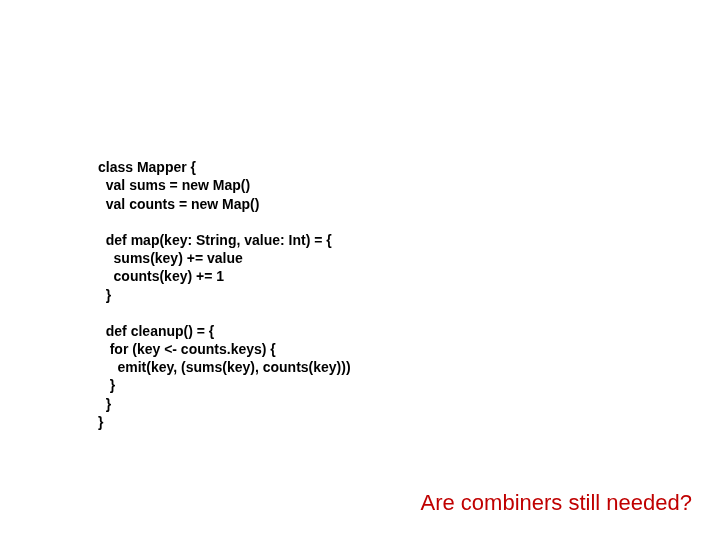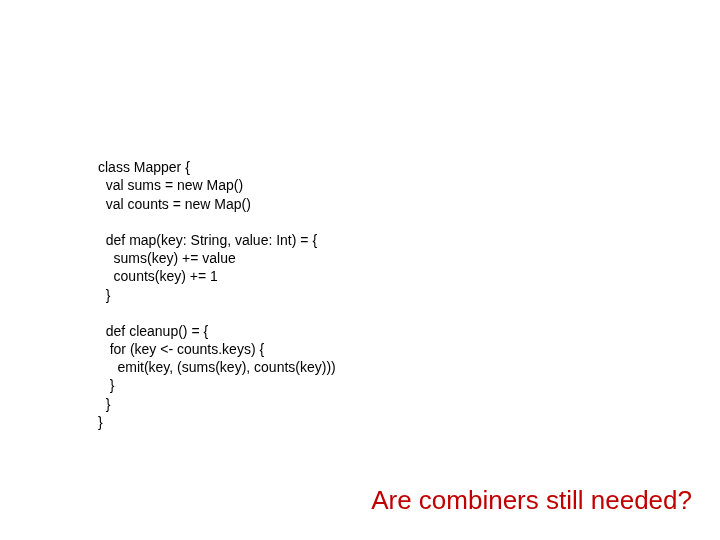--- a/index.html
+++ b/index.html
@@ -28,27 +28,28 @@
     font-weight: 400;
   }
   .code {
     position: absolute;
     top: 140px;
     left: 98px;
     font-size: 14px;
     line-height: 1.3;
     font-family: Arial, Helvetica, sans-serif;
     white-space: pre;
+    font-weight: bold;
   }
   .footnote {
     position: absolute;
     bottom: 24px;
     right: 28px;
     color: #c00000;
-    font-size: 26px;
+    font-size: 22px;
   }
 </style>
 </head>
 <body>
 
 <div class="slide">
 
 
   <div class="code">
 <span>class Mapper {</span>

